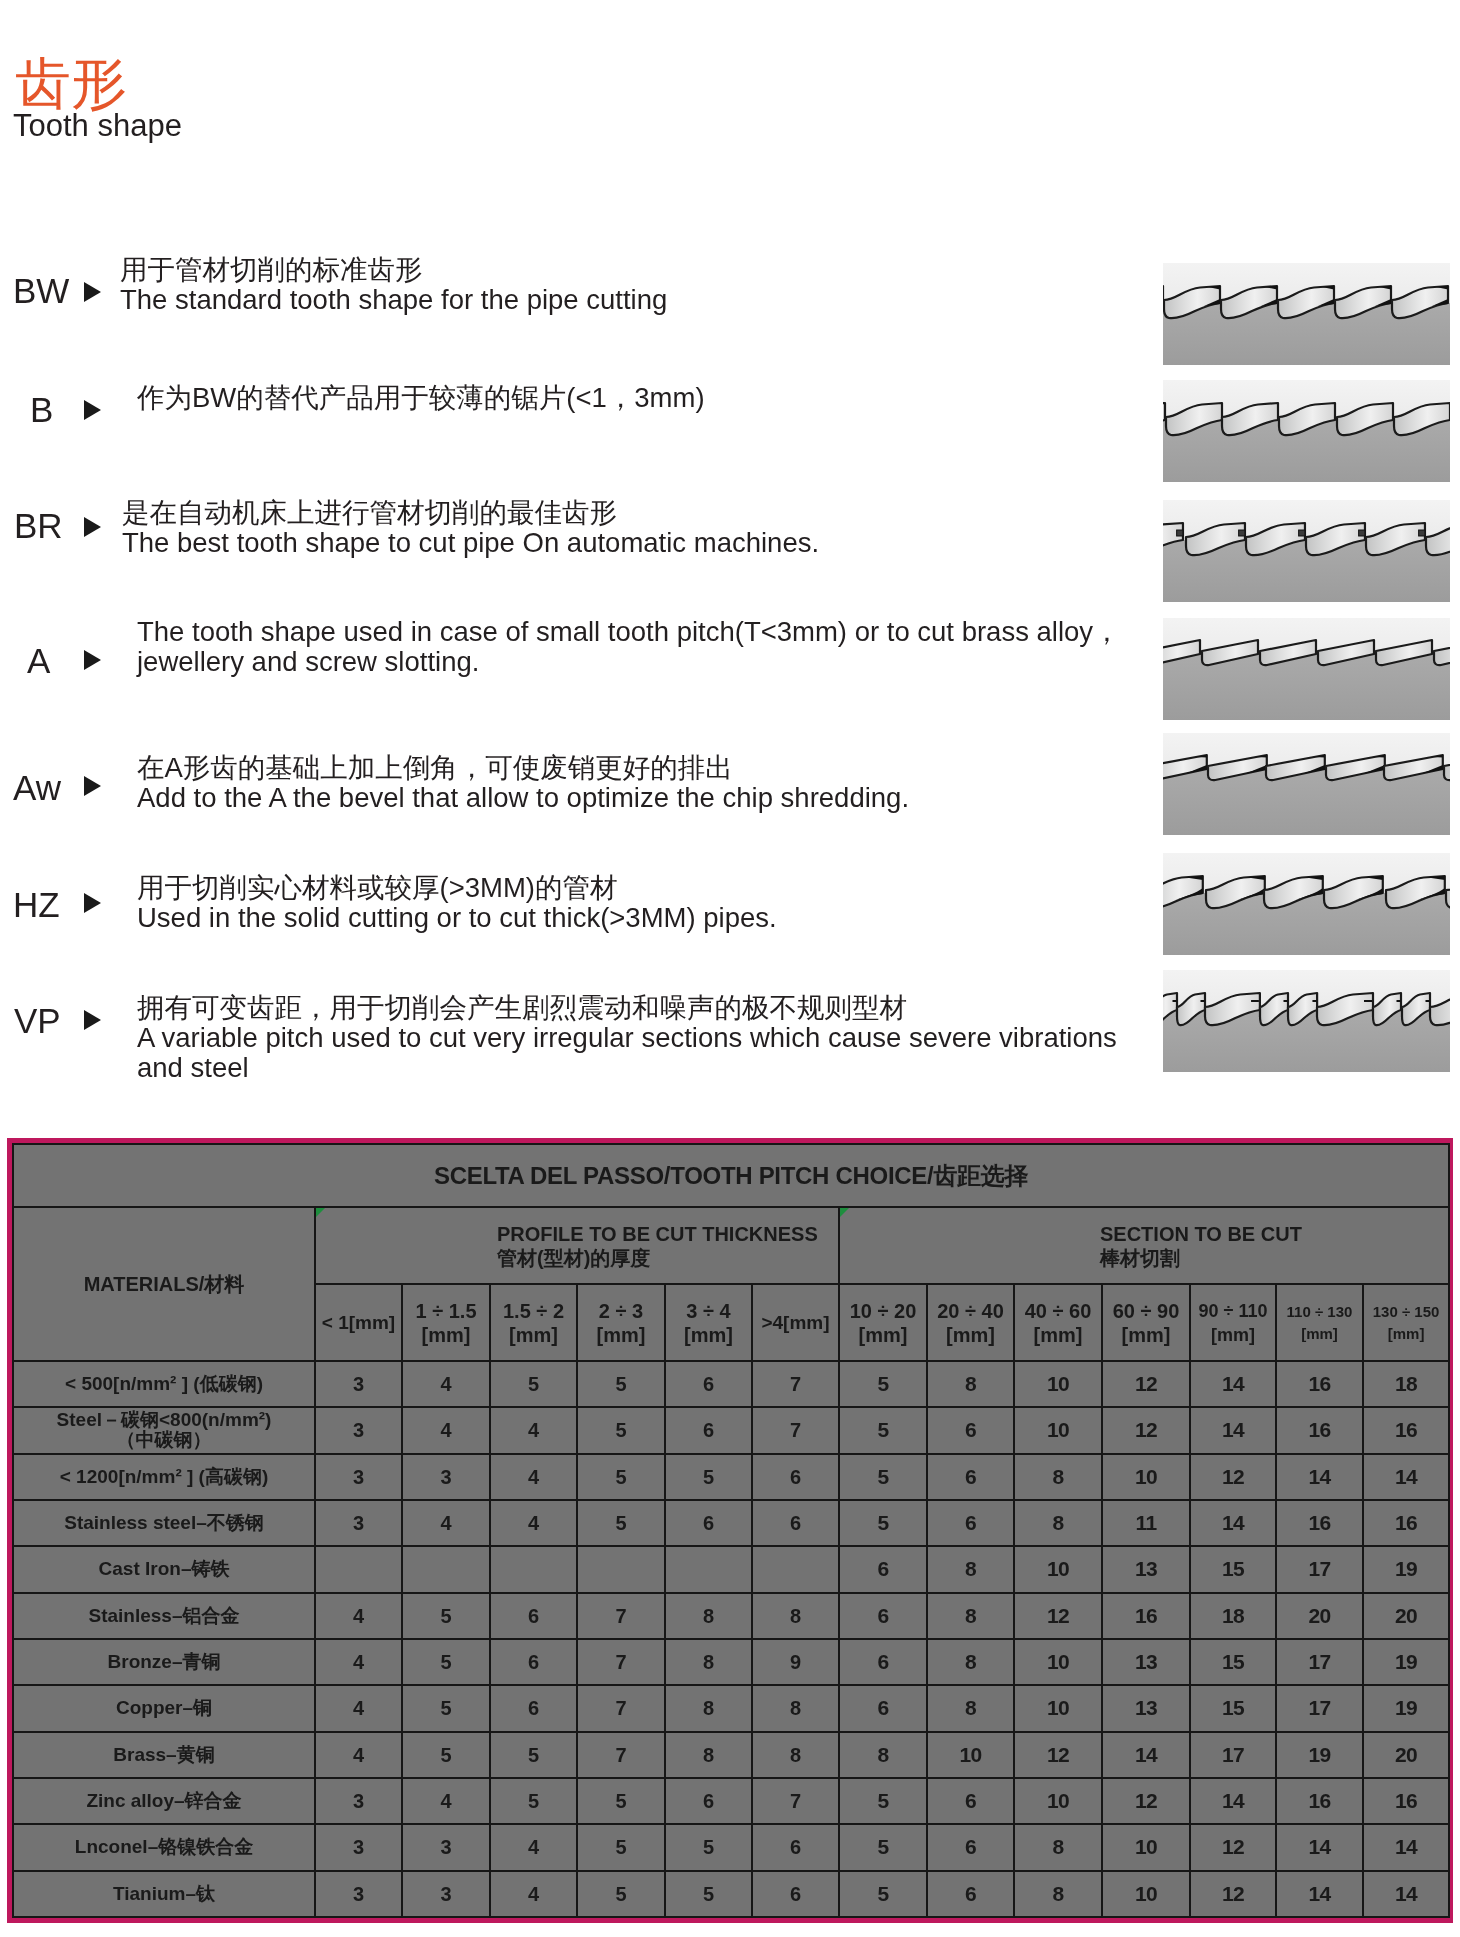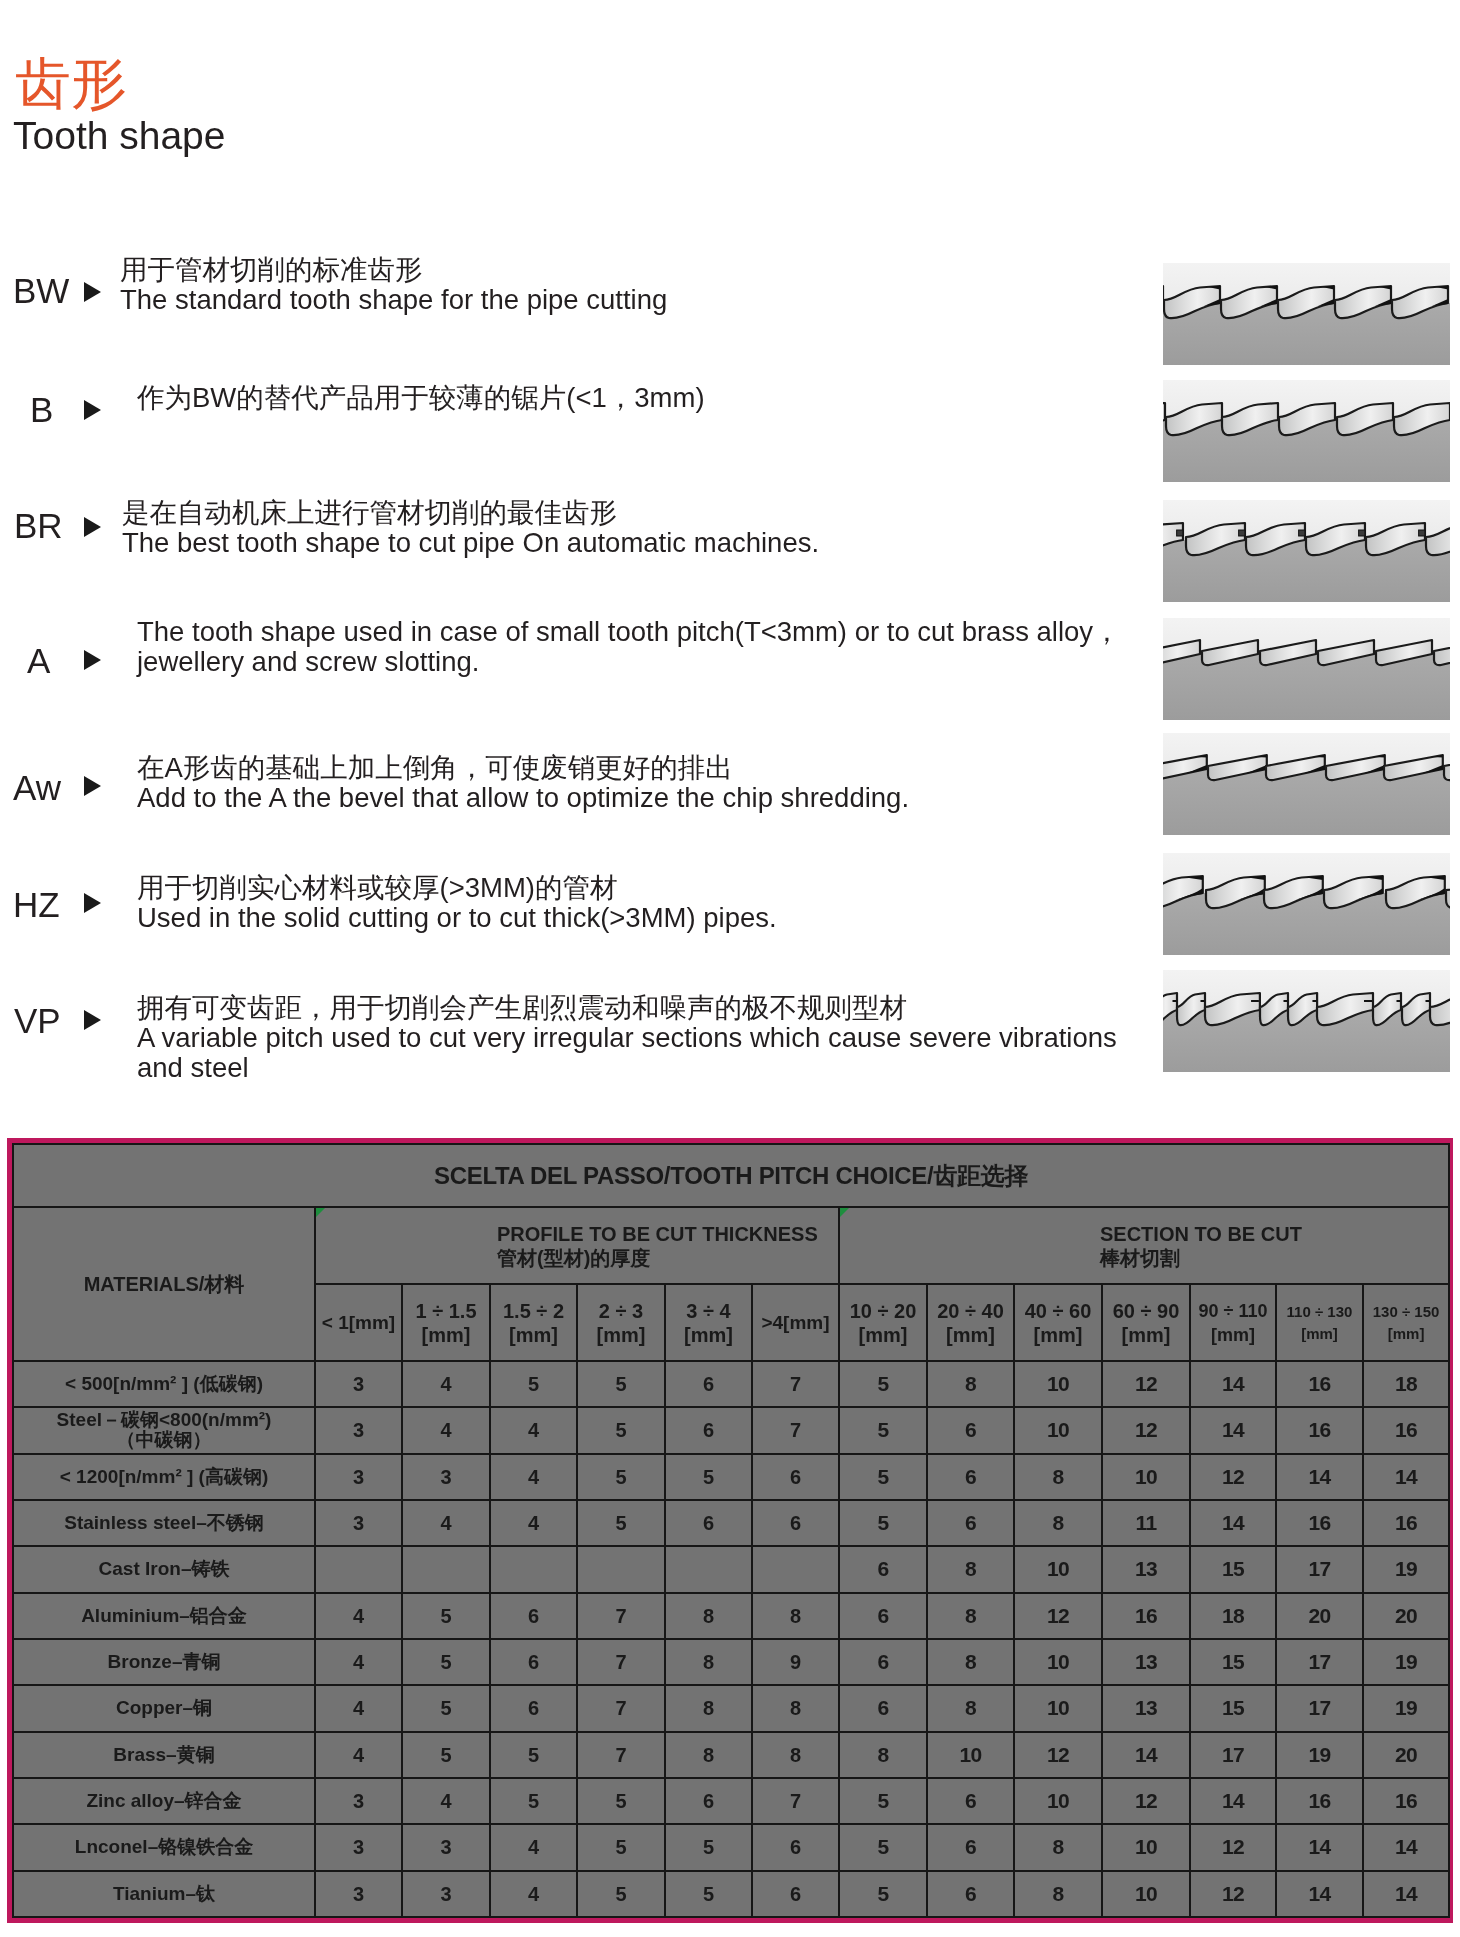--- a/index.html
+++ b/index.html
@@ -4,21 +4,21 @@
 <style>
   html, body { margin: 0; padding: 0; background: #ffffff; }
   body {
     width: 1460px; height: 1937px; position: relative; overflow: hidden;
     font-family: "Liberation Sans", sans-serif; color: #231f20;
   }
   .abs { position: absolute; }
 
   
   .title-cn { left: 15px; top: 56px; font-size: 56px; line-height: 56px; color: #e5562a; white-space: nowrap; }
-  .title-en { left: 13px; top: 118px; font-size: 39px; line-height: 36px; white-space: nowrap; }
+  .title-en { left: 13px; top: 108px; font-size: 31px; line-height: 36px; white-space: nowrap; }
 
   
   .ts-code { font-size: 35px; line-height: 40px; white-space: nowrap; }
   .ts-arrow {
     left: 84px; width: 0; height: 0;
     border-left: 17px solid #1a1a1a;
     border-top: 10px solid transparent;
     border-bottom: 10px solid transparent;
   }
   .ts-text { font-size: 27.5px; line-height: 30px; white-space: nowrap; }
@@ -418,21 +418,21 @@
           <td class="num sec">6</td>
           <td class="num sec">8</td>
           <td class="num sec">10</td>
           <td class="num sec">13</td>
           <td class="num sec">15</td>
           <td class="num sec">17</td>
           <td class="num sec">19</td>
         </tr>
         <tr class="drow">
           <td class="mat">
-            <div class="mline">Aluminium–铝合金</div>
+            <div class="mline">Stainless–铝合金</div>
           </td>
           <td class="num">4</td>
           <td class="num">5</td>
           <td class="num">6</td>
           <td class="num">7</td>
           <td class="num">8</td>
           <td class="num">8</td>
           <td class="num sec">6</td>
           <td class="num sec">8</td>
           <td class="num sec">12</td>

